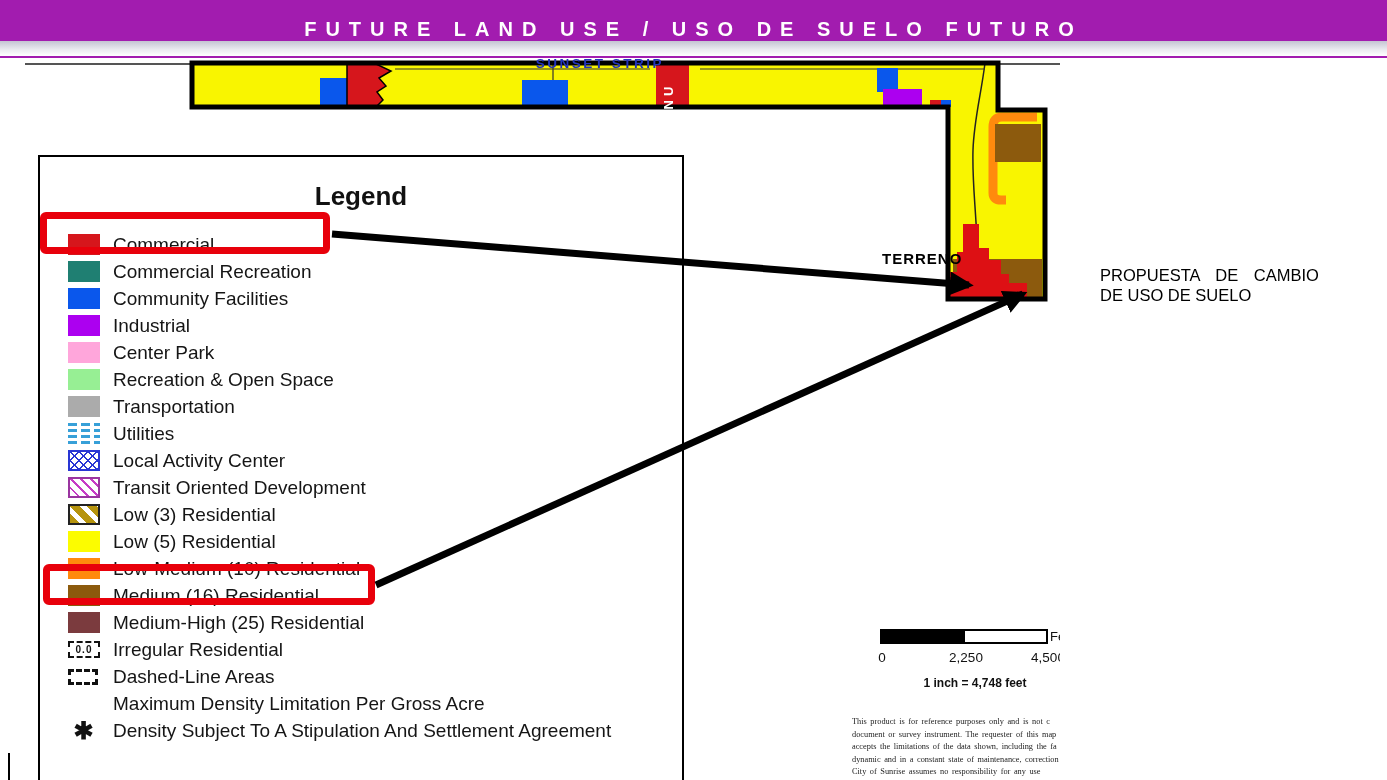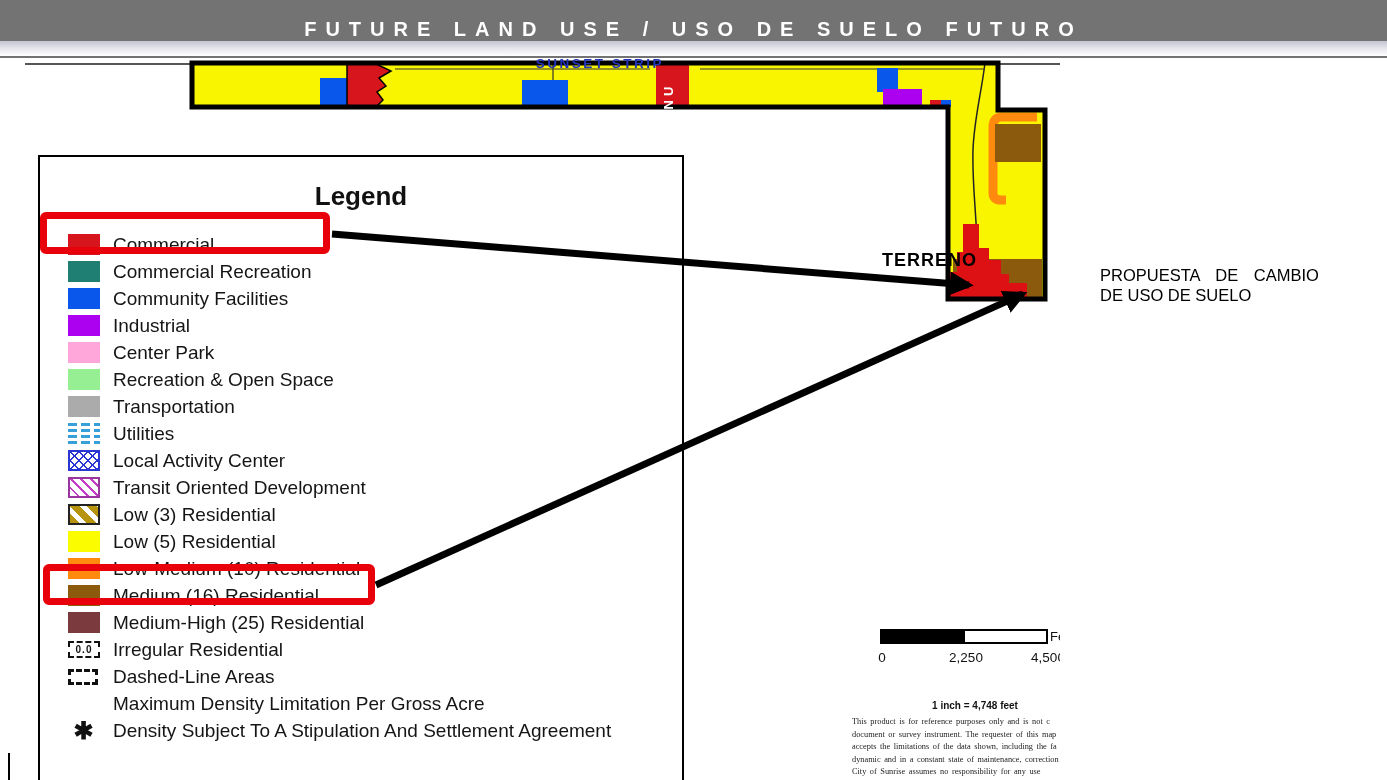--- a/index.html
+++ b/index.html
@@ -2,21 +2,21 @@
 <html><head>
 <meta charset="utf-8">
 <style>
   html,body{margin:0;padding:0;}
   body{
     width:1387px;height:780px;position:relative;overflow:hidden;background:#fff;
     font-family:"Liberation Sans",sans-serif;color:#111;
   }
   
   .header{
-    position:absolute;left:0;top:0;width:1387px;height:58px;background:#737373;
+    position:absolute;left:0;top:0;width:1387px;height:58px;background:#a21caf;
     display:flex;align-items:center;justify-content:center;z-index:2;
   }
   .header-title{
     color:#fff;font-size:20px;font-weight:600;letter-spacing:9px;white-space:nowrap;
   }
   .header-shadow{
     position:absolute;left:0;top:41px;width:1387px;height:15px;z-index:2;
     background:linear-gradient(180deg,#c4c4d2 0%,#e9e9ef 55%,#ffffff 100%);
   }
   
@@ -63,41 +63,41 @@
   .sw-cityboundary{height:22px;border:6px solid #111;border-radius:7px;background:#fff !important;}
   
   .hl-box{position:absolute;border:7px solid #E8000B;border-radius:6px;z-index:3;box-sizing:border-box;}
   .hl-commercial{left:40px;top:212px;width:290px;height:42px;}
   .hl-medium16{left:43px;top:564px;width:332px;height:41px;}
   
   svg.gfx{position:absolute;left:0;top:0;z-index:5;pointer-events:none;}
   
   .terreno{
     position:absolute;left:882px;top:250px;z-index:6;
-    font-size:18px;font-weight:bold;letter-spacing:1px;color:#000;white-space:nowrap;
+    font-size:15px;font-weight:bold;letter-spacing:1px;color:#000;white-space:nowrap;
   }
   .proposal{
     position:absolute;left:1100px;top:265px;width:235px;z-index:2;
     font-size:16.5px;line-height:20px;color:#000;
   }
   .proposal .l1{word-spacing:11px;white-space:nowrap;}
   .proposal .l2{white-space:nowrap;}
   
   .scale-clip{
     position:absolute;left:836px;top:624px;width:224px;height:156px;
     overflow:hidden;z-index:2;
   }
   .bar-outer{position:absolute;left:44px;top:5px;width:168px;height:15px;background:#fff;border:2px solid #000;box-sizing:border-box;}
   .bar-black{position:absolute;left:0;top:0;width:50.5%;height:100%;background:#000;}
   .bar-unit{position:absolute;left:214px;top:5px;font-size:13px;white-space:nowrap;}
   .tick{position:absolute;top:26px;font-size:13.5px;transform:translateX(-50%);white-space:nowrap;}
   .tick-0{left:46px;}
   .tick-1{left:130px;}
   .tick-2{left:212px;}
-  .scale-text{position:absolute;left:139px;top:76px;transform:translateX(-50%);font-size:10px;font-weight:bold;white-space:nowrap;}
+  .scale-text{position:absolute;left:139px;top:52px;transform:translateX(-50%);font-size:12px;font-weight:bold;white-space:nowrap;}
   .disclaimer{position:absolute;left:16px;top:92px;width:222px;overflow:hidden;font-family:Liberation Serif, serif;}
   .disclaimer div{font-size:8.3px;line-height:12.6px;color:#222;white-space:nowrap;word-spacing:1.5px;}
   
   .page-edge-left{position:absolute;left:8px;top:753px;width:2px;height:27px;background:#000;z-index:2;}
 </style>
 </head>
 <body>
 
 <div class="header">
   <div class="header-title">FUTURE LAND USE / USO DE SUELO FUTURO</div>

